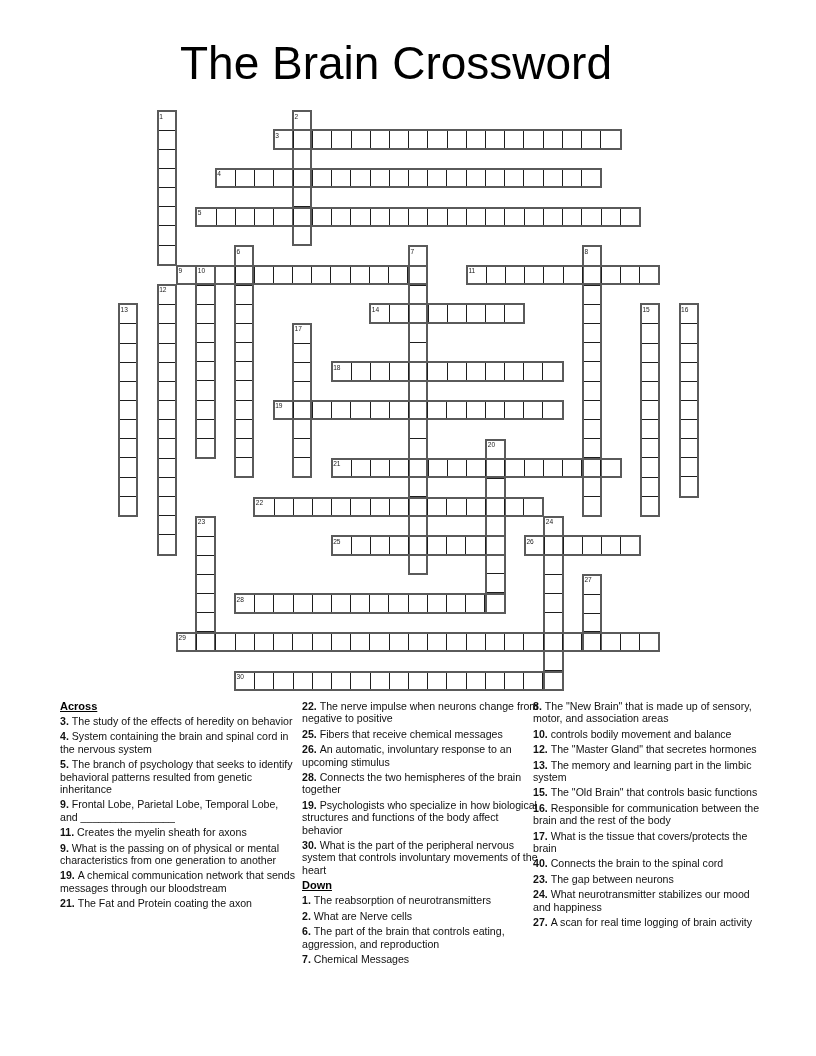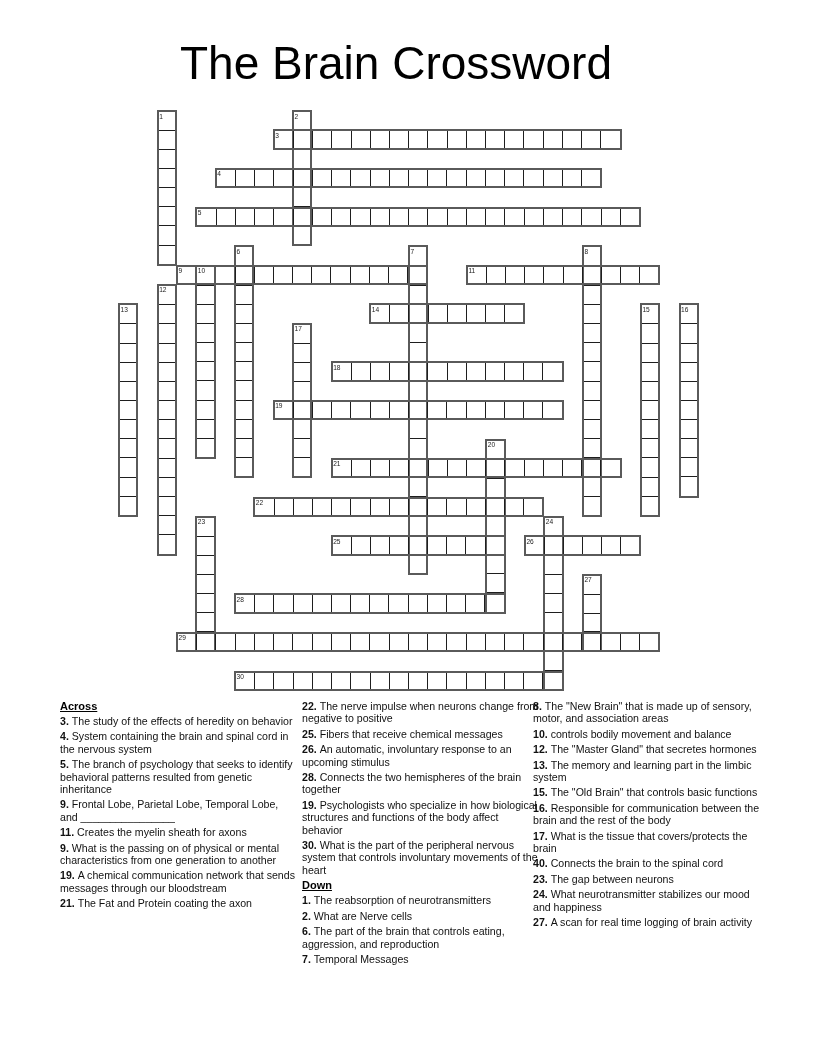--- a/index.html
+++ b/index.html
@@ -509,21 +509,21 @@
       <p><span class="n">22. </span><span>The nerve impulse when neurons change from negative to positive</span></p>
       <p><span class="n">25. </span><span>Fibers that receive chemical messages</span></p>
       <p><span class="n">26. </span><span>An automatic, involuntary response to an upcoming stimulus</span></p>
       <p><span class="n">28. </span><span>Connects the two hemispheres of the brain together</span></p>
       <p><span class="n">19. </span><span>Psychologists who specialize in how biological structures and functions of the body affect behavior</span></p>
       <p><span class="n">30. </span><span>What is the part of the peripheral nervous system that controls involuntary movements of the heart</span></p>
       <h3>Down</h3>
       <p><span class="n">1. </span><span>The reabsorption of neurotransmitters</span></p>
       <p><span class="n">2. </span><span>What are Nerve cells</span></p>
       <p><span class="n">6. </span><span>The part of the brain that controls eating, aggression, and reproduction</span></p>
-      <p><span class="n">7. </span><span>Temporal Messages</span></p>
+      <p><span class="n">7. </span><span>Chemical Messages</span></p>
     </div>
   <div id="col3" class="cluecol">
       <p><span class="n">8. </span><span>The "New Brain" that is made up of sensory, motor, and association areas</span></p>
       <p><span class="n">10. </span><span>controls bodily movement and balance</span></p>
       <p><span class="n">12. </span><span>The "Master Gland" that secretes hormones</span></p>
       <p><span class="n">13. </span><span>The memory and learning part in the limbic system</span></p>
       <p><span class="n">15. </span><span>The "Old Brain" that controls basic functions</span></p>
       <p><span class="n">16. </span><span>Responsible for communication between the brain and the rest of the body</span></p>
       <p><span class="n">17. </span><span>What is the tissue that covers/protects the brain</span></p>
       <p><span class="n">40. </span><span>Connects the brain to the spinal cord</span></p>

